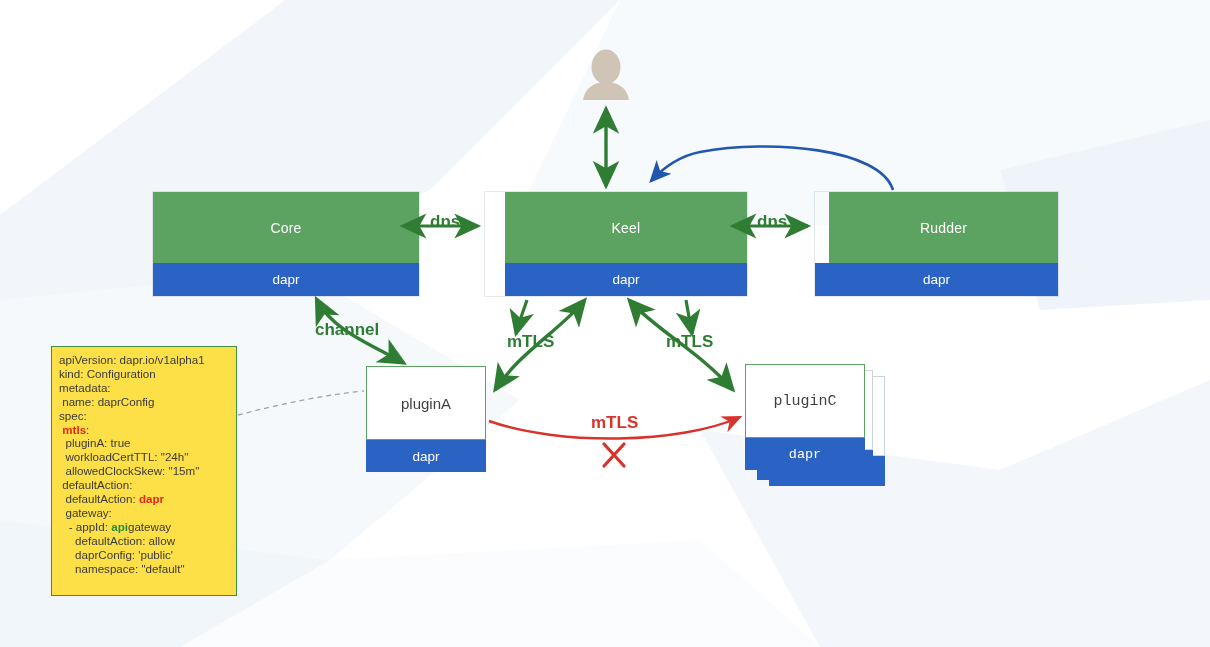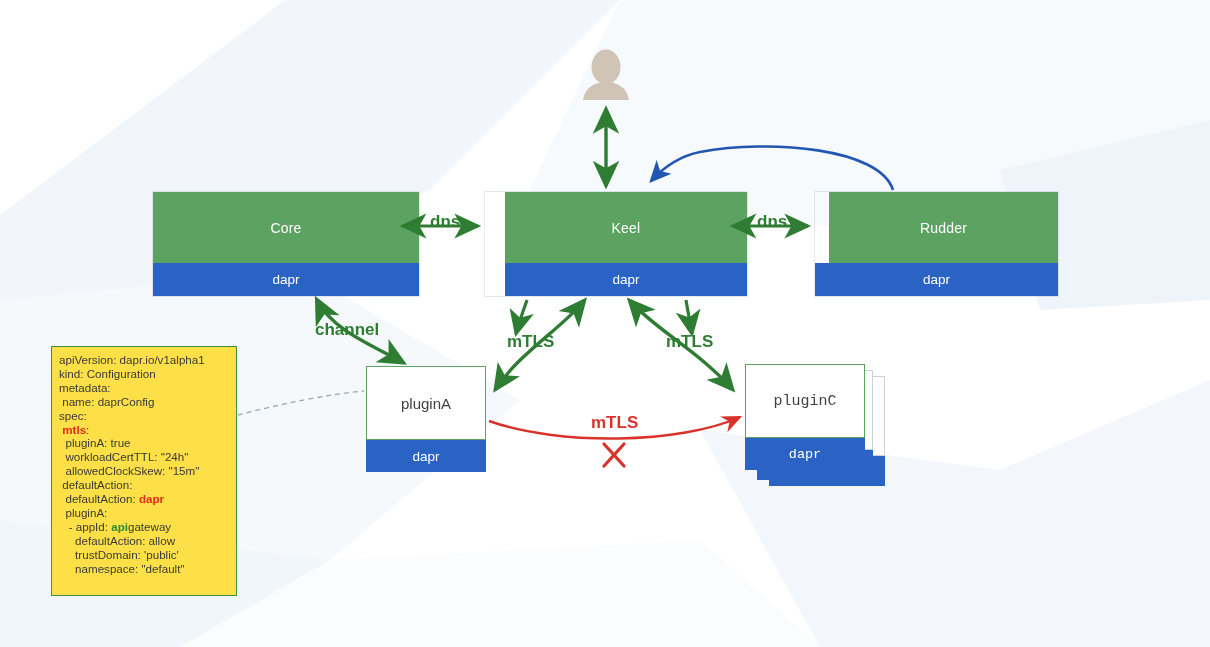--- a/index.html
+++ b/index.html
@@ -169,20 +169,20 @@
 <span>kind: Configuration</span>
 <span>metadata:</span>
 <span> name: daprConfig</span>
 <span>spec:</span>
  <span class="k-red">mtls</span>:
 <span>  pluginA: true</span>
 <span>  workloadCertTTL: "24h"</span>
 <span>  allowedClockSkew: "15m"</span>
 <span> defaultAction:</span>
   defaultAction: <span class="k-red">dapr</span>
-<span>  pluginA:</span>
+<span>  gateway:</span>
    - appId: <span class="k-green">api</span>gateway
 <span>     defaultAction: allow</span>
-<span>     trustDomain: 'public'</span>
+<span>     daprConfig: 'public'</span>
 <span>     namespace: "default"</span></pre>
   </div>
 
 </div>
 
 </body></html>

